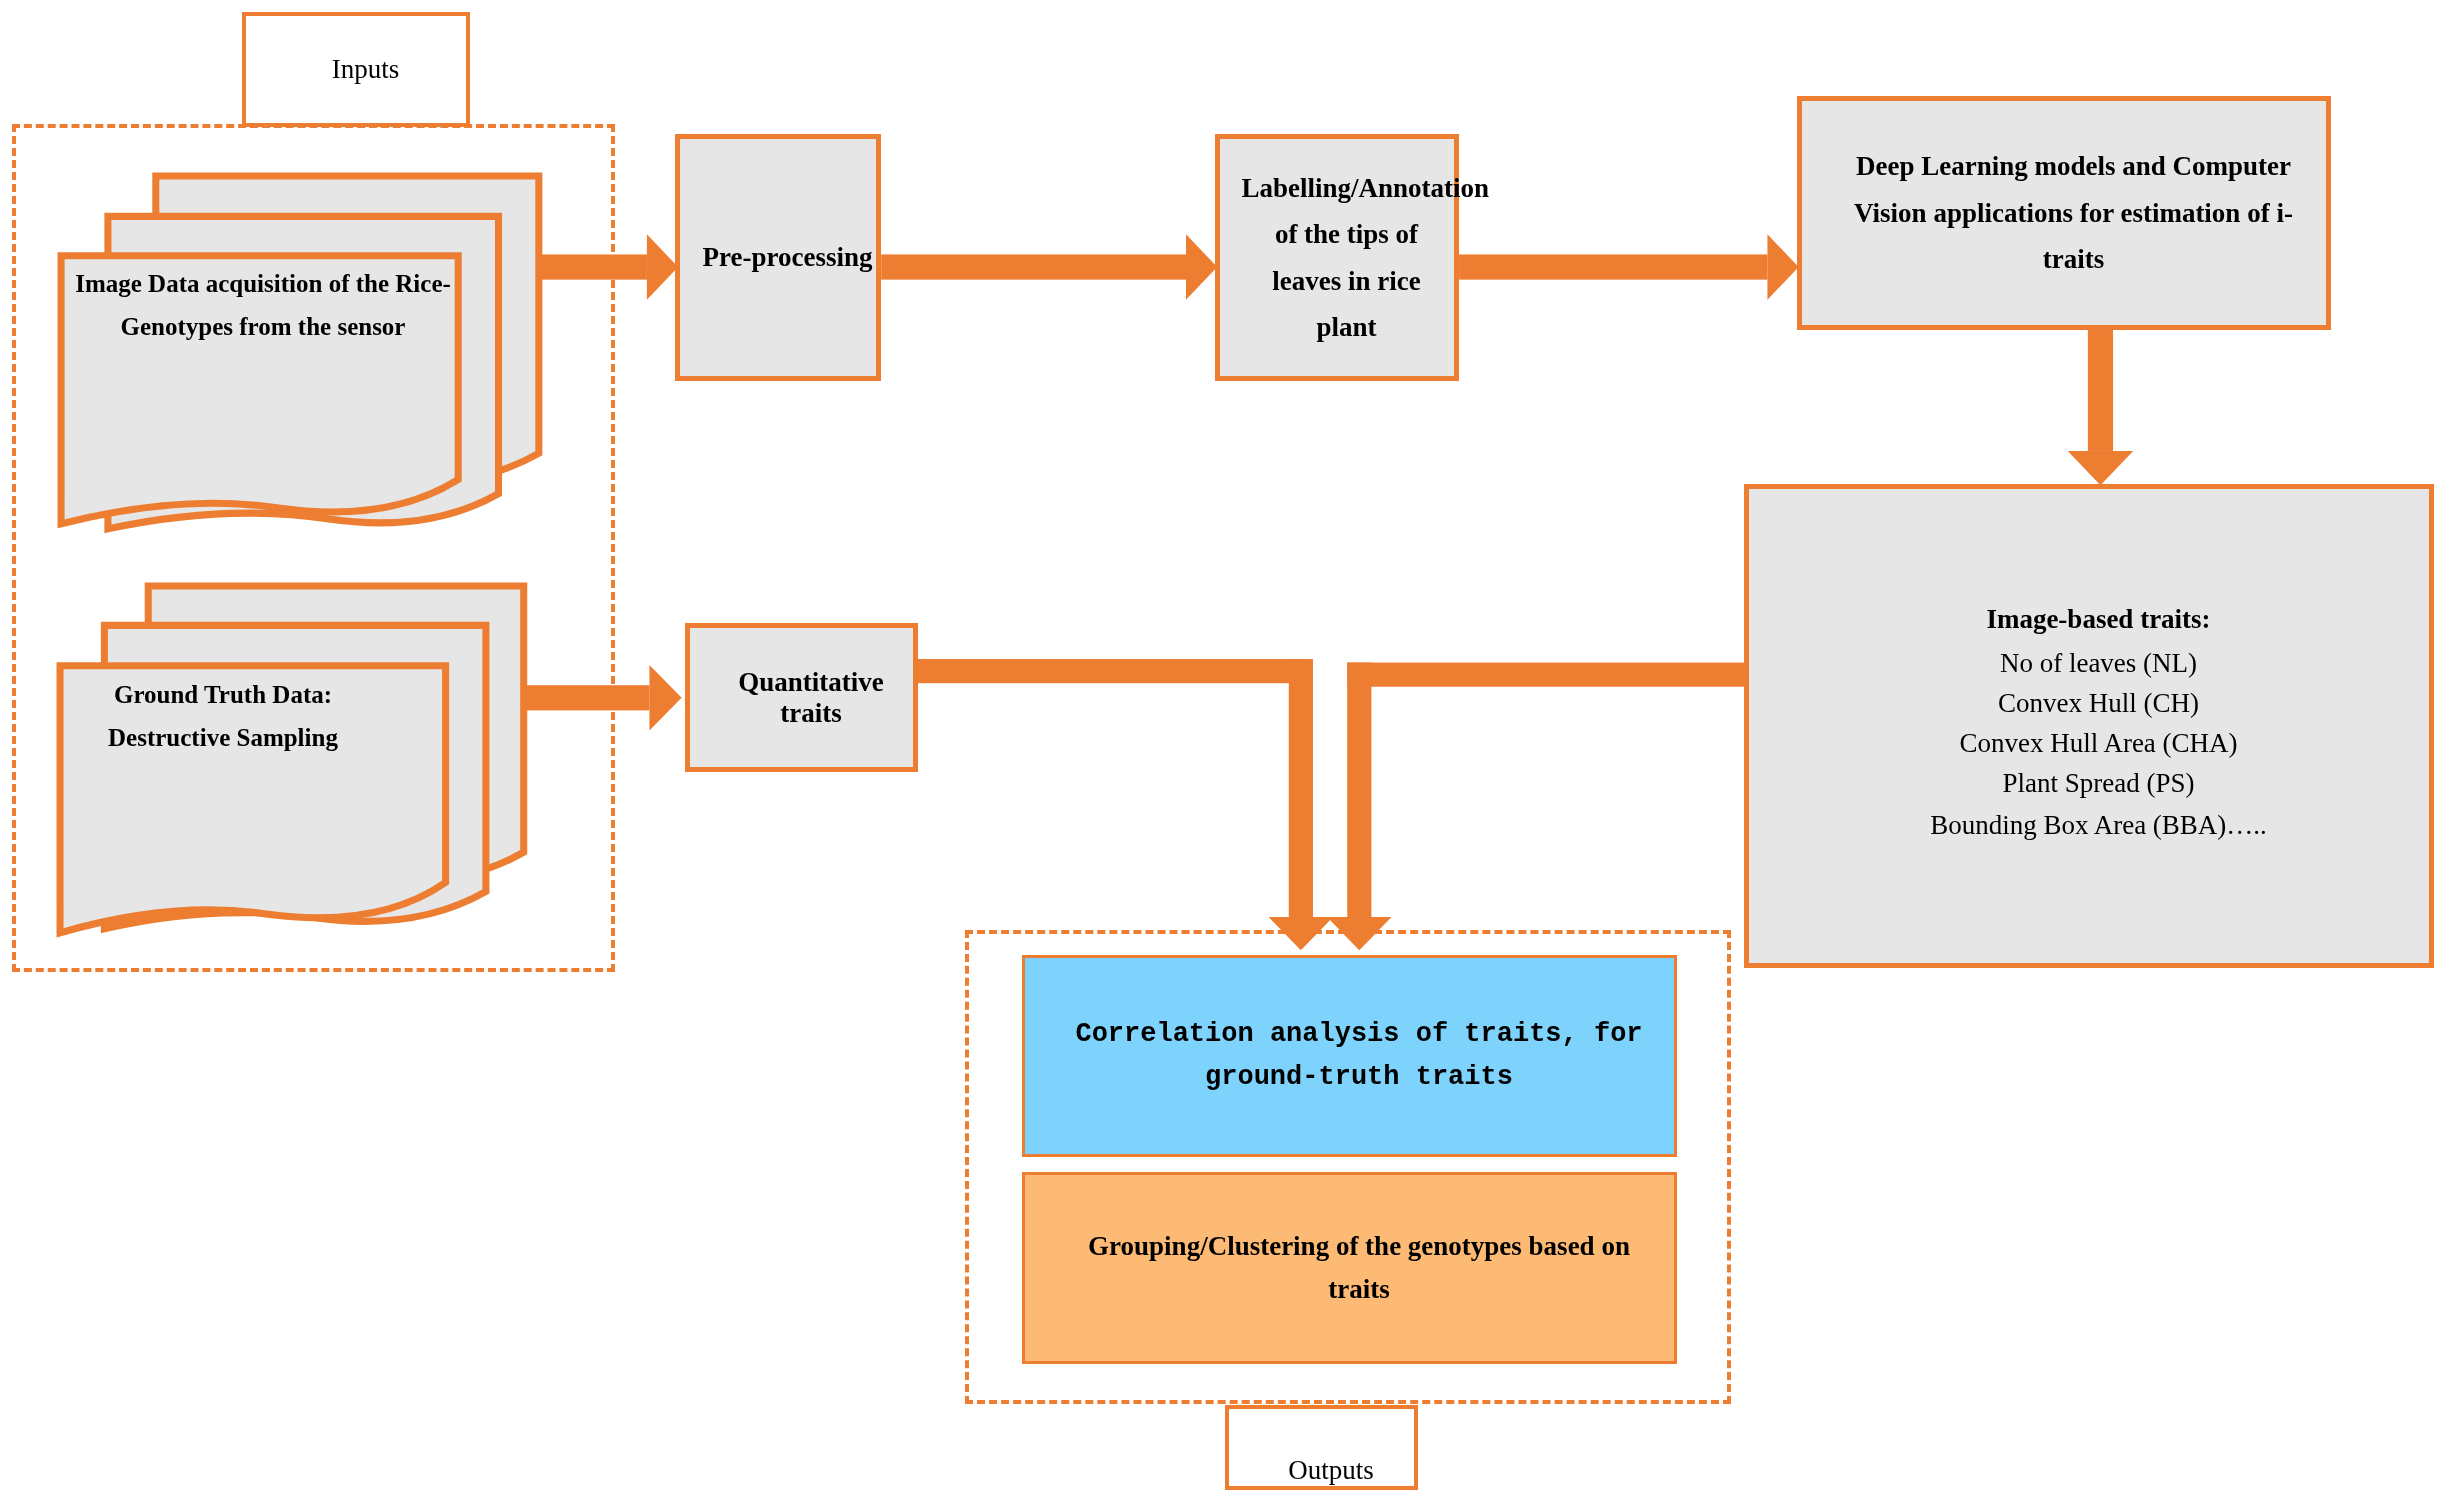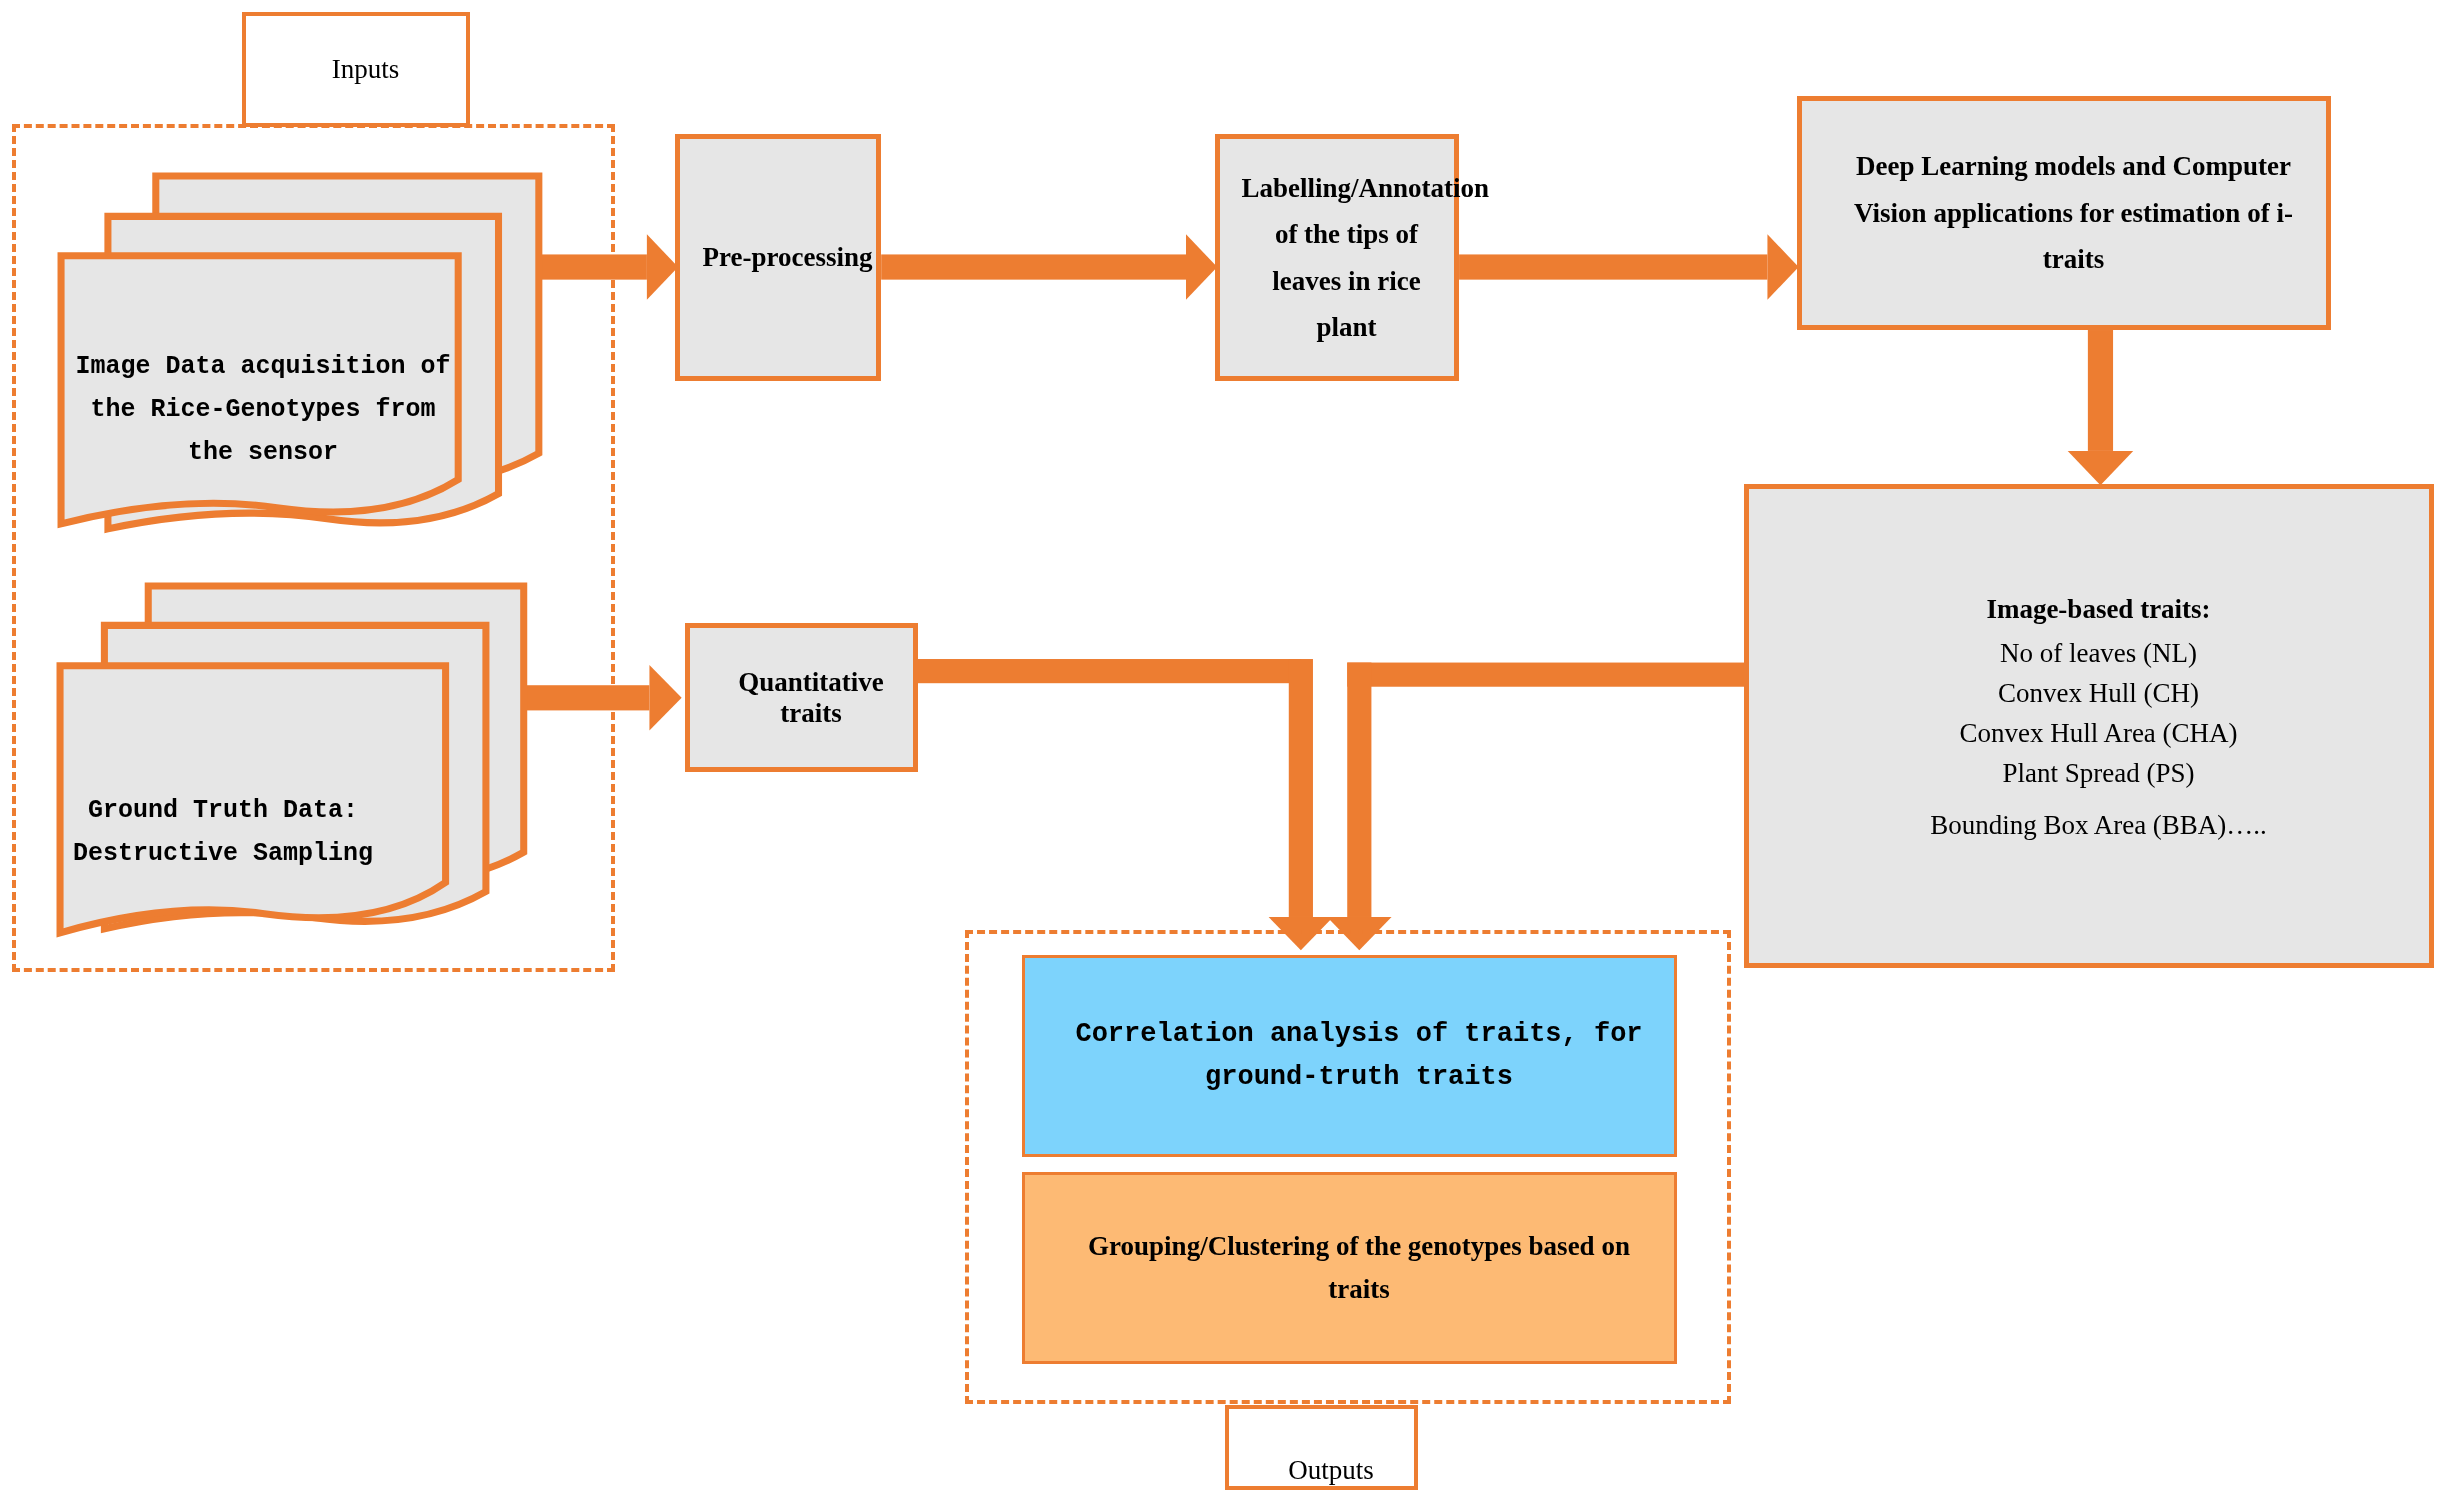--- a/index.html
+++ b/index.html
@@ -22,22 +22,22 @@
 
   .f48{font-size:25px;}
   .f52{font-size:27px;padding-left:19px;}
   .lh-wide{line-height:1.72;}
   .lh-mid{line-height:1.58;}
   .bold{font-weight:700;}
 
   
   .docstack{position:absolute;}
   .docstack svg{position:absolute;left:0;top:0;overflow:visible;}
-  .doclabel{position:absolute;display:flex;align-items:flex-end;justify-content:center;
-            text-align:center;font-family:Liberation Mono, monospace;}
+  .doclabel{position:absolute;display:flex;align-items:flex-start;justify-content:center;
+            text-align:center;}
 
   .dash-group{position:absolute;box-sizing:border-box;
               border:4.5px dashed #ED7D31;background:transparent;}
 </style>
 </head>
 <body>
 
 <div class="canvas">
 
   <svg class="layer" viewBox="0 0 4837 2995" xmlns="http://www.w3.org/2000/svg">
@@ -123,21 +123,21 @@
     <span class="txt f52 lh-wide bold">Deep Learning models and Computer Vision applications for estimation of i-traits</span>
   </div>
 
   <div class="node proc" style="left:1744px;top:484px;width:690px;height:484px;padding:0 12px;
               flex-direction:column;justify-content:center;">
     <span class="txt f52 bold" style="margin-bottom:8px;">Image-based traits:</span>
     <span class="txt f52" style="margin:4.5px 0;">No of leaves (NL)</span>
     <span class="txt f52" style="margin:4.5px 0;">Convex Hull (CH)</span>
     <span class="txt f52" style="margin:4.5px 0;">Convex Hull Area (CHA)</span>
     <span class="txt f52" style="margin:4.5px 0;">Plant Spread (PS)</span>
-    <span class="txt f52" style="margin:17px 0;">Bounding Box Area (BBA)…..</span>
+    <span class="txt f52" style="margin:7px 0;">Bounding Box Area (BBA)…..</span>
   </div>
 
   <div class="node proc" style="left:685px;top:623px;width:233px;height:149px;">
     <span class="txt f52 bold">Quantitative traits</span>
   </div>
 
   <div class="dash-group" style="left:965px;top:930px;width:766px;height:474px;"></div>
 
   <div class="node out-corr" style="left:1022px;top:955px;width:655px;height:202px;padding:0 15px;">
     <span class="txt f52 lh-mid bold">Correlation analysis of traits, for ground-truth traits</span>

